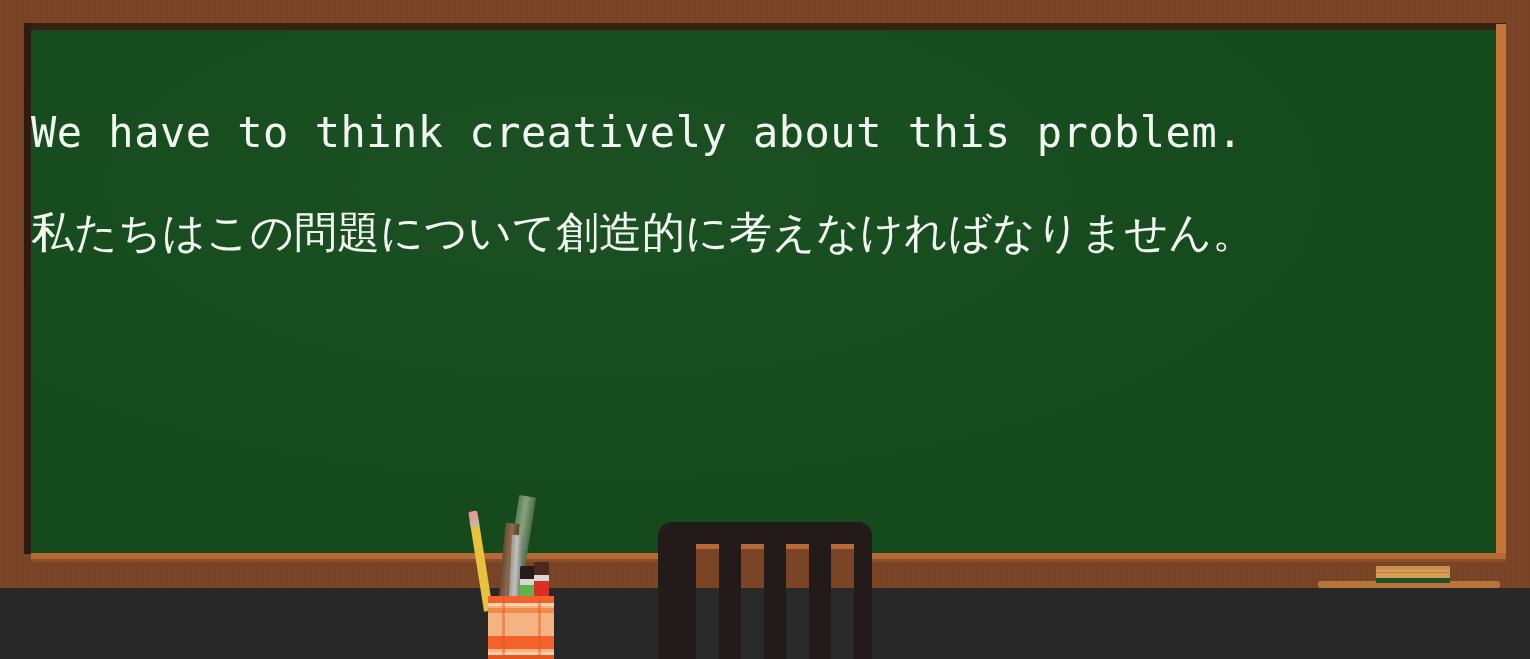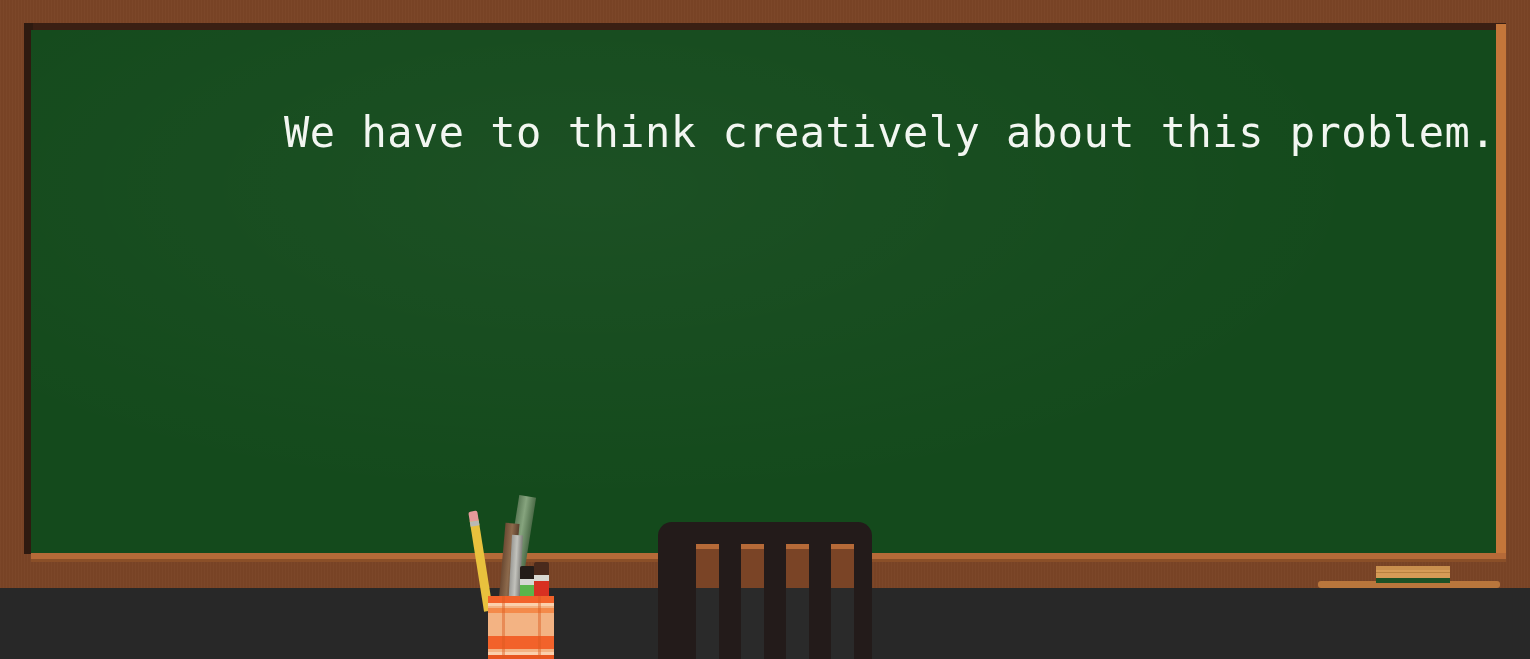--- a/index.html
+++ b/index.html
@@ -90,21 +90,21 @@
     left: 31px;  top: 559px;
     width: 1475px; height: 3px;
     background: #8a4f28;
   }
 
   
   .board-text {
     position: absolute;
     left: 31px;  top: 30px;
     width: 1465px;
-    text-align: right;
+    text-align: left;
     color: #f2f6f1;
   }
   .line-en {
     margin-top: 78px;
     font-family: "DejaVu Sans Mono", "Liberation Mono", monospace;
     font-size: 42px;
     letter-spacing: 0.5px;
     line-height: 1.2;
     white-space: nowrap;
   }
@@ -266,20 +266,21 @@
   <div class="board-shadow-left"></div>
   <div class="board">
     <div class="board-sheen"></div>
   </div>
   <div class="board-right-edge"></div>
   <div class="board-tray"></div>
   <div class="board-tray-lip"></div>
 
   <div class="board-text">
     <div class="line-en">We have to think creatively about this problem.</div>
+    <div class="line-ja">私たちはこの問題について創造的に考えなければなりません。</div>
   </div>
 
   <div class="desk"></div>
 
   <div class="chair">
     <div class="chair-back"></div>
     <div class="chair-gap" style="left:38px;">
       <i class="g-frame"></i>
         <i class="g-trayhi"></i>
         <i class="g-desk"></i>

